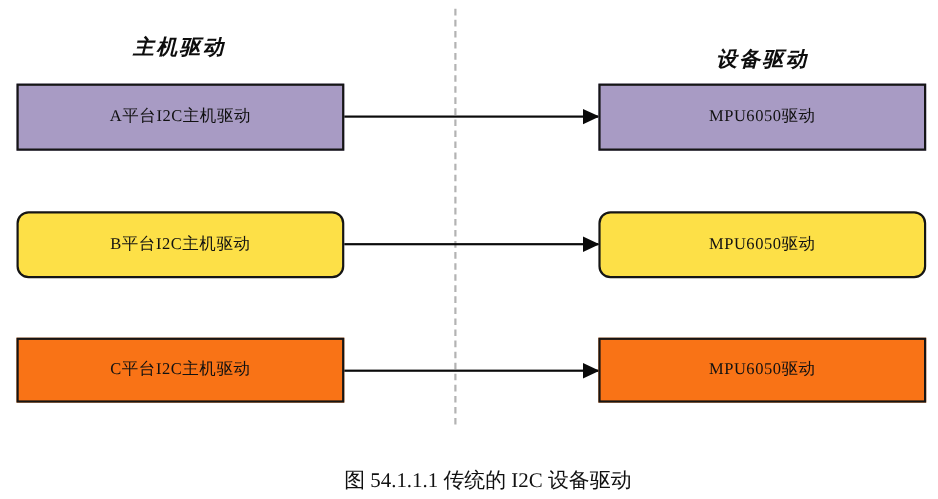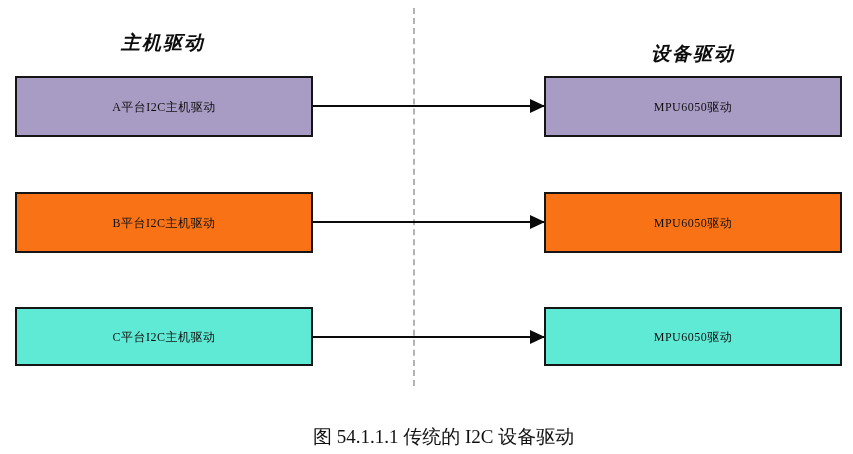--- a/index.html
+++ b/index.html
@@ -51,36 +51,36 @@
 
   
   .node {
     position: absolute;
     box-sizing: border-box;
     border: 2px solid #151515;
     display: flex;
     align-items: center;
     justify-content: center;
     font-family: "Liberation Serif", "DejaVu Serif", serif;
-    font-size: 12px;
+    font-size: 15px;
     line-height: 1;
     color: #111111;
     white-space: nowrap;
     letter-spacing: 0.5px;
   }
   .node.left  { left: 11px;  width: 298px; }
   .node.right { left: 540px; width: 298px; font-family: Liberation Serif, serif; }
 
   .row1 .node { top: 76px;  height: 61px; }
   .row2 .node { top: 192px; height: 61px; }
   .row3 .node { top: 307px; height: 59px; }
 
   .fill-purple { background: #a89bc4; }
-  .fill-green  { background: #f97316; }
-  .fill-blue   { background: #5eead4; }
+  .fill-green  { background: #fde047; border-radius: 11px; }
+  .fill-blue   { background: #f97316; }
 
   
   .arrow {
     position: absolute;
     left: 309px;
     width: 231px;
     height: 2px;
     background: #0a0a0a;
   }
   .arrow::after {

